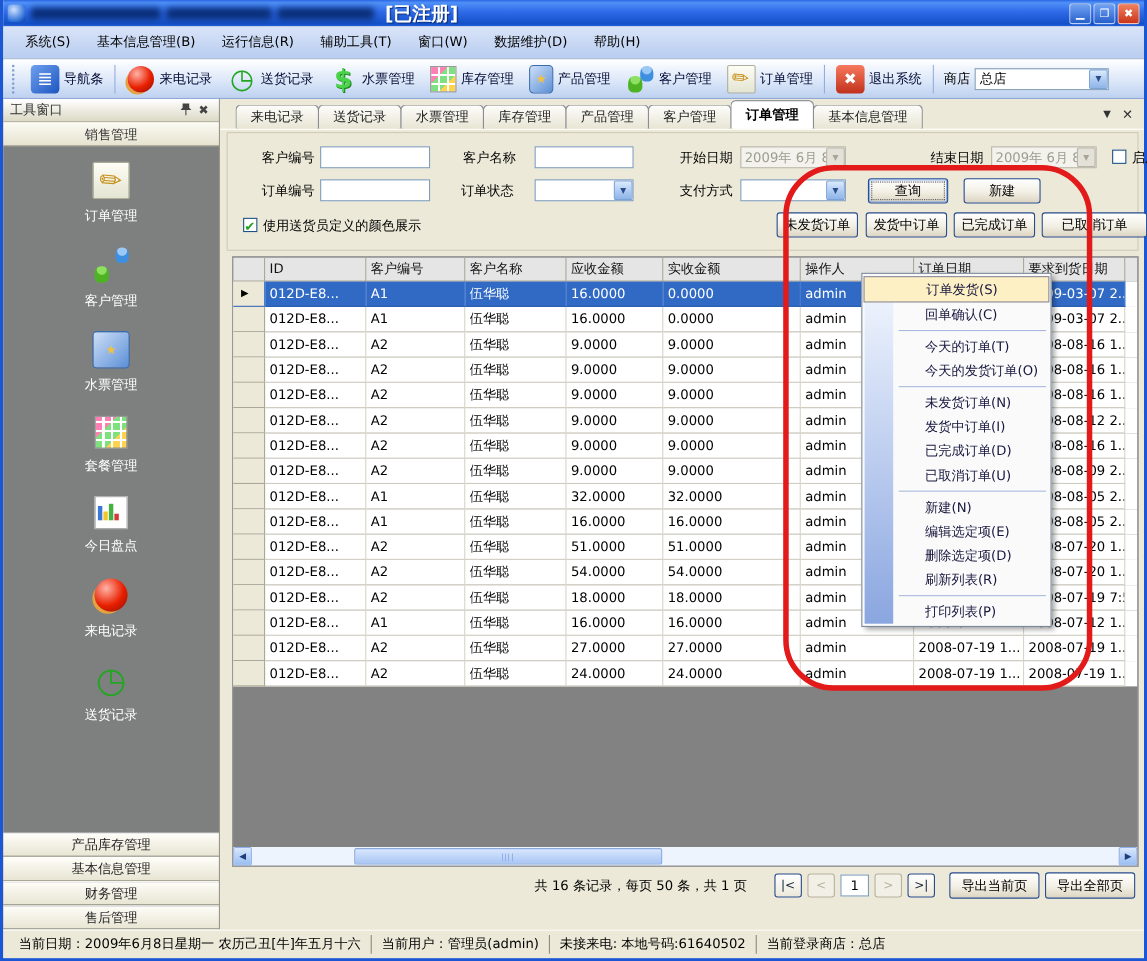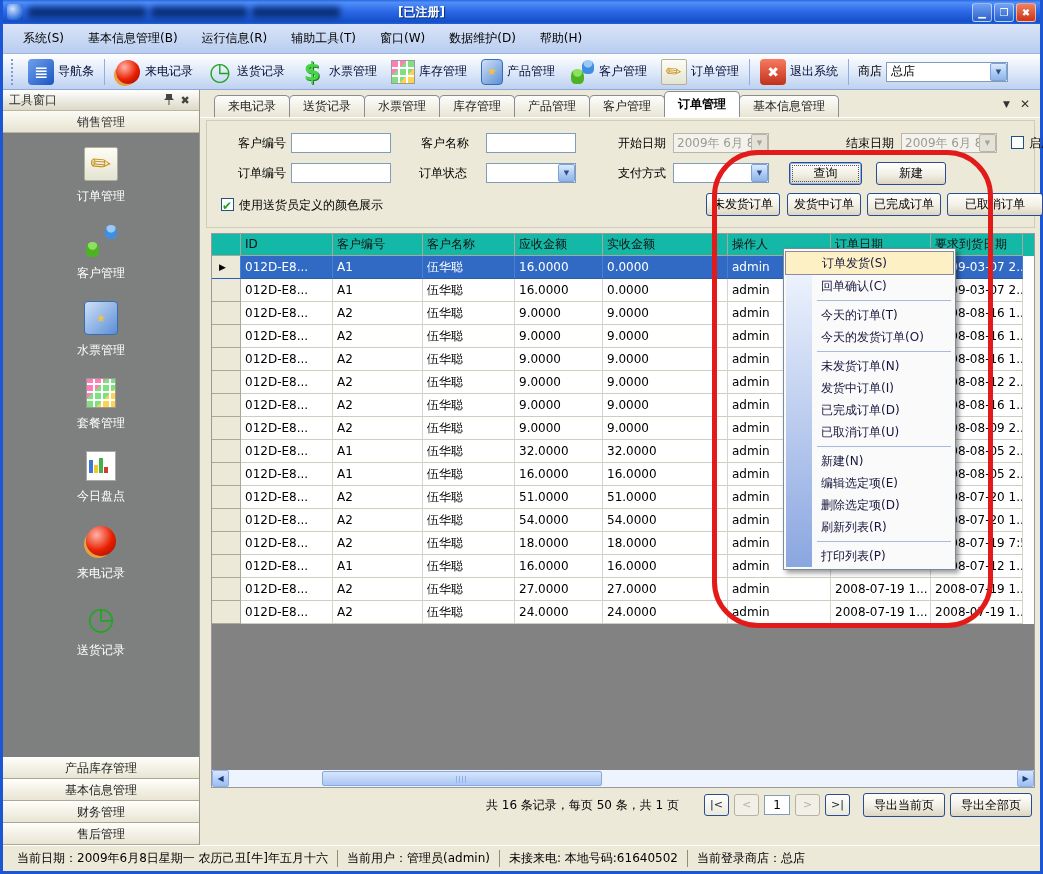--- a/index.html
+++ b/index.html
@@ -5,21 +5,21 @@
   * { box-sizing: border-box; margin:0; padding:0; }
   html,body { width:1043px; height:874px; }
   body { font-family:"DejaVu Sans","Liberation Sans",sans-serif; font-size:12px; color:#000; overflow:hidden; background:#ece9d8; }
   .window { position:relative; width:1043px; height:874px; border:3px solid #1b57d4; border-top:none; display:flex; flex-direction:column; background:#ece9d8; }
 
   
   .titlebar { height:24px; flex:0 0 24px; background:linear-gradient(#2b66e4 0%,#4f90f7 10%,#2f6ae8 45%,#1450c8 90%,#2360da 100%); display:flex; align-items:center; padding:0 4px; color:#fff; }
   .app-icon { width:16px; height:16px; border-radius:3px; background:radial-gradient(circle at 35% 30%,#cfe2ff,#2d6fd8 70%,#123c86); margin-right:5px; flex:0 0 16px; }
   .title-blur { display:flex; gap:5px; filter:blur(3px); margin-right:10px; }
   .title-blur i { display:block; height:11px; background:#0a2f77; border-radius:2px; }
-  .registered { font-weight:bold; font-size:12px; text-shadow:1px 1px 1px #0a2f77; white-space:nowrap;margin-left:48px; }
+  .registered { font-weight:bold; font-size:17px; text-shadow:1px 1px 1px #0a2f77; white-space:nowrap; }
   .tspacer { flex:1; }
   .winbtn { width:20px; height:19px; margin-left:2px; border:1px solid rgba(255,255,255,.55); border-radius:3px; background:linear-gradient(#71a2f2,#2760cc); color:#fff; font-size:10px; line-height:17px; text-align:center; }
   .winbtn.close { background:linear-gradient(#f0825f,#c9341a); }
 
   
   .menubar { height:30px; flex:0 0 30px; background:linear-gradient(#d9e4f8,#b9cdf0); display:flex; align-items:center; padding-left:8px; border-bottom:1px solid #9db4dd; }
   .menuitem { padding:3px 12px; white-space:nowrap; }
 
   
   .toolbar { height:36px; flex:0 0 36px; background:linear-gradient(#ffffff,#d9e5f8 60%,#bdd1f0); display:flex; align-items:center; padding-left:4px; border-bottom:1px solid #8fa8d8; }
@@ -86,21 +86,21 @@
   .fp-combo.disabled { background:#f3f2ec; border-color:#b9b5a8; color:#9b9b8f; }
   .fp-combo.disabled .dd { background:#e4e2d8; border-color:#b9b5a8; }
   .fp-combo.disabled .dd::before { color:#a8a496; }
   .xpbtn { position:absolute; height:23px; border:1px solid #2a4d8f; border-radius:3px; background:linear-gradient(#ffffff,#f2efe4 55%,#dcd5c2); text-align:center; line-height:21px; white-space:nowrap; }
   .xpbtn.default { box-shadow:inset 0 0 0 1px #8fb2ea; outline:1px dotted #555; outline-offset:-4px; }
   .cb { display:inline-block; width:13px; height:13px; background:#fff; border:1px solid #1d5281; vertical-align:-2px; margin-right:5px; position:relative; }
   .cb.checked::before { content:"✔"; position:absolute; left:0px; top:-3px; color:#21a121; font-size:12px; }
 
   
   .grid { position:absolute; left:11px; top:143px; width:824px; height:555px; background:#828282; border:1px solid #946f6f; border:1px solid #9a9a9a; overflow:hidden; }
-  .ghead { display:flex; height:22px; background:#14b8a6; }
+  .ghead { display:flex; height:22px; background:#e5e5e5; }
   .gh { border-right:1px solid #aca899; border-bottom:1px solid #aca899; padding-left:4px; line-height:21px; white-space:nowrap; overflow:hidden; color:#111; }
   .trow { display:flex; height:23px; background:#fff; }
   .td { border-right:1px solid #d8d4c8; border-bottom:1px solid #d0cdc0; padding-left:4px; line-height:22px; white-space:nowrap; overflow:hidden; }
   .rowhdr { background:#ece9d8; border-right:1px solid #aca899; border-bottom:1px solid #aca899; position:relative; }
   .trow.selected .td { background:#316ac5; color:#fff; border-right-color:#4a7ed0; border-bottom-color:#2a5cb0; }
   .trow.selected .rowhdr { background:#ece9d8; }
   .trow.selected .rowhdr::before { content:"▶"; position:absolute; left:7px; top:0; font-size:9px; color:#000; }
   .chdr{width:29px;flex:0 0 29px} .c0{width:92px;flex:0 0 92px} .c1{width:90px;flex:0 0 90px} .c2{width:92px;flex:0 0 92px} .c3{width:88px;flex:0 0 88px} .c4{width:125px;flex:0 0 125px} .c5{width:103px;flex:0 0 103px} .c6{width:100px;flex:0 0 100px} .c7{width:92px;flex:0 0 92px}
   .hscroll { position:absolute; left:0; right:0; bottom:0; height:17px; background:#eef4fd; display:flex; }
   .sb-btn { width:17px; height:17px; flex:0 0 17px; background:linear-gradient(#d8e6fc,#9abef2); border:1px solid #8fb0e8; border-radius:2px; color:#1c3f7a; font-size:8px; line-height:15px; text-align:center; }
@@ -112,21 +112,21 @@
   .pagebar { position:absolute; left:11px; right:8px; top:702px; height:26px; display:flex; align-items:center; justify-content:flex-end; gap:5px; }
   .pagesummary { margin-right:20px; white-space:nowrap; }
   .pgbtn { width:25px; height:22px; border:1px solid #2a4d8f; border-radius:3px; background:linear-gradient(#ffffff,#ece8da); text-align:center; line-height:20px; font-size:11px; color:#123; }
   .pgbtn.disabled { border-color:#b5b29e; color:#b5b29e; background:#f2efe6; }
   .pageinput { width:26px; height:20px; border:1px solid #7f9db9; text-align:center; font:inherit; }
   .expbtn { height:24px; padding:0 10px; border:1px solid #2a4d8f; border-radius:3px; background:linear-gradient(#ffffff,#f2efe4 55%,#dcd5c2); line-height:22px; white-space:nowrap; }
 
   
   .ctxmenu { position:absolute; left:780px; top:248px; width:173px; background:#fafafa; border:1px solid #7a8a99; box-shadow:3px 3px 5px rgba(0,0,0,.4); padding:2px 1px; z-index:40; }
   .ctxmenu::before { content:""; position:absolute; left:2px; top:2px; bottom:2px; width:26px; background:linear-gradient(#f4f8ff,#8aa6e0); }
-  .mi { position:relative; height:22px; line-height:22px; padding-left:36px; color:#15153d; white-space:nowrap; }
+  .mi { position:relative; height:22px; line-height:22px; padding-left:56px; color:#15153d; white-space:nowrap; }
   .mi.highlighted { height:24px; line-height:22px; background:#fdf0c5; border:1px solid #8a8aa0; }
   .mi.separator { height:7px; }
   .mi.separator::after { content:""; position:absolute; left:32px; right:3px; top:3px; height:1px; background:#a9b9dd; }
 
   
   .annotation { position:absolute; left:709px; top:150px; width:281px; height:478px; border:5px solid #e21a1a; border-radius:46px; z-index:60; pointer-events:none; }
 
   
   .statusbar { height:26px; flex:0 0 26px; background:#ece9d8; border-top:1px solid #fff; display:flex; align-items:center; padding-left:5px; }
   .seg { padding:0 9px; white-space:nowrap; }

